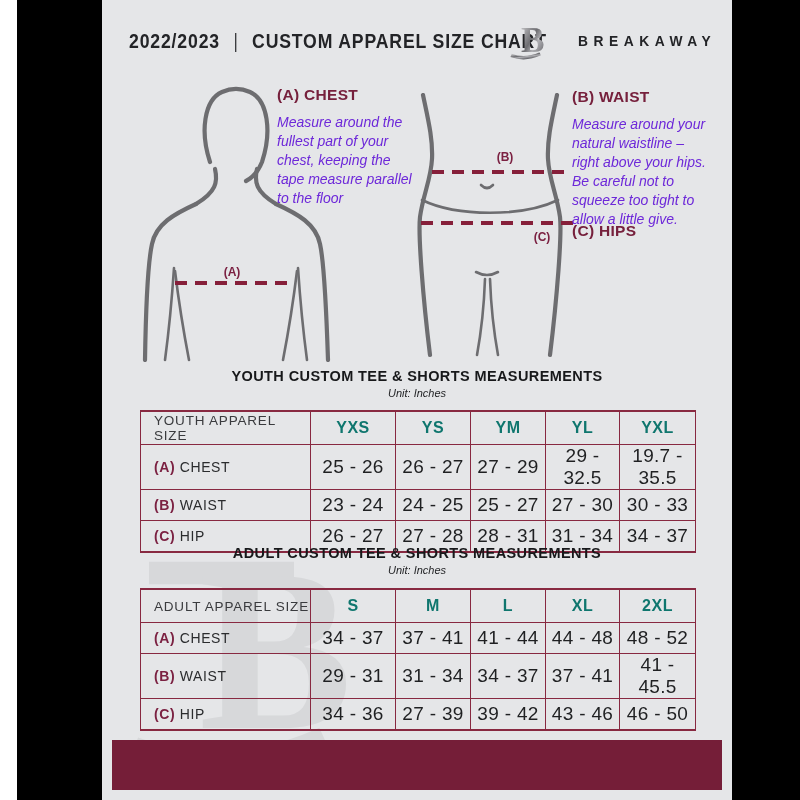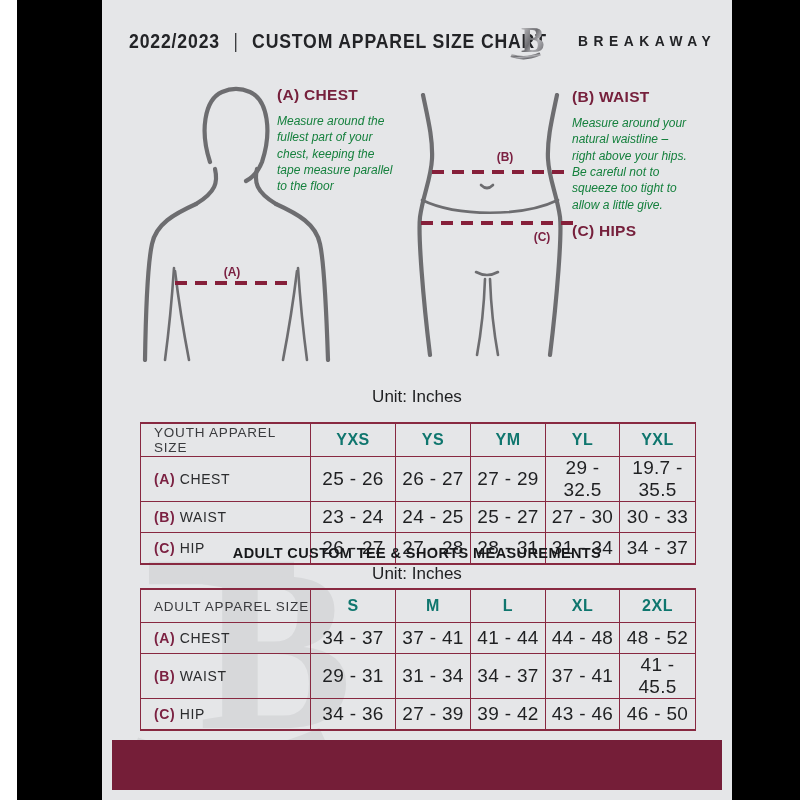--- a/index.html
+++ b/index.html
@@ -15,37 +15,37 @@
     transform:scaleX(0.84); transform-origin:left center;
     font-weight:bold; font-size:21px; color:#232427; letter-spacing:1px; white-space:nowrap;
   }
   .title-sep { font-weight:normal; color:#3c3d40; font-size:20px; }
   .brand { position:absolute; right:16px; top:18px; display:flex; align-items:center; gap:12px; }
   .brand-name { font-weight:bold; font-size:15px; letter-spacing:6px; color:#232427; transform:scaleX(0.92); transform-origin:right center; }
 
   
   .sec { position:absolute; z-index:1; }
   .sec h3 { margin:0 0 9px 0; font-size:15.5px; font-weight:bold; color:#76203c; letter-spacing:0.3px; }
-  .body-text { white-space:pre-line; font-style:italic; font-size:12px; line-height:1.36; color:#15803d; font-weight:500; }
+  .body-text { white-space:pre-line; font-style:italic; font-size:14px; line-height:1.36; color:#6d28d9; font-weight:500; }
   .sec-a { left:175px; top:86px;  width:170px; }
   .sec-b { left:470px; top:88px;  width:158px; }
   .sec-c { left:470px; top:222px; width:158px; }
 
   
   .fig { position:absolute; z-index:1; }
   .fig-left { left:40px;  top:84px; }
   .fig-mid  { left:303px; top:93px; }
   .outline { fill:none; stroke:#6d6d70; stroke-width:4.2; stroke-linecap:round; }
   .thin    { stroke-width:2.6; }
   .dash    { fill:none; stroke:#861f3a; stroke-width:4; stroke-dasharray:12 8; }
   .dash-label { font-family:"Liberation Sans", sans-serif; font-size:12px; font-weight:bold; fill:#7b2142; }
 
   
   .tbl-title { position:absolute; left:0; width:630px; text-align:center; font-size:14.5px; font-weight:bold; color:#17181a; letter-spacing:0.4px; z-index:1; }
-  .tbl-unit  { position:absolute; left:0; width:630px; text-align:center; font-size:17px; font-weight:500; color:#1d1e20; z-index:1; }
+  .tbl-unit  { position:absolute; left:0; width:630px; text-align:center; font-size:11px; font-style:italic; font-weight:500; color:#1d1e20; z-index:1; }
   table.size { position:absolute; left:38px; width:555px; border-collapse:collapse; table-layout:fixed; z-index:1; }
   table.size th, table.size td { border:1.4px solid #882941; padding:0; height:30px; text-align:center; vertical-align:middle; background:transparent; }
   table.size tr.hdr th { height:32px; }
   table.size { border-top:2.4px solid #882941; border-bottom:2.4px solid #882941; }
   .col-label   { width:170px; }
   .col-s1 { width:85px; } .col-s2 { width:75px; } .col-s3 { width:75px; } .col-s4 { width:74px; } .col-s5 { width:76px; }
   .apparel-size { text-align:left !important; padding-left:13px !important; font-weight:normal; font-size:13.5px; letter-spacing:0.8px; color:#3a3b3e; }
   .size-head { font-weight:bold; font-size:16px; color:#0f766e; letter-spacing:0.5px; }
   .row-label { text-align:left !important; padding-left:13px !important; font-size:14px; letter-spacing:0.6px; color:#2b2c2e; }
   .row-label .letter { font-weight:bold; color:#7b2142; }
@@ -133,22 +133,23 @@
     <div class="sec sec-c">
       <h3>(C) HIPS</h3>
     </div>
 
     <svg class="watermark" width="300" height="280" viewBox="0 0 60 56">
       <path d="M 7,13 L 36,13" stroke="#d7d8da" stroke-width="4.5" fill="none"></path>
       <text x="17" y="44" font-size="46" font-weight="bold" font-family="Liberation Serif, serif" fill="#d7d8da">B</text>
       <path d="M 4,48 Q 22,55 42,46" stroke="#d7d8da" stroke-width="4.5" fill="none"></path>
     </svg>
 
+    <div class="tbl-title" style="top:368px;">YOUTH CUSTOM TEE &amp; SHORTS MEASUREMENTS</div>
     <div class="tbl-unit" style="top:387px;">Unit: Inches</div>
-    <table class="size" style="top:422px;">
+    <table class="size" style="top:410px;">
       <colgroup>
         <col class="col-label">
           <col class="col-s1">
           <col class="col-s2">
           <col class="col-s3">
           <col class="col-s4">
           <col class="col-s5">
       </colgroup>
       <tbody>
           <tr class="hdr">

